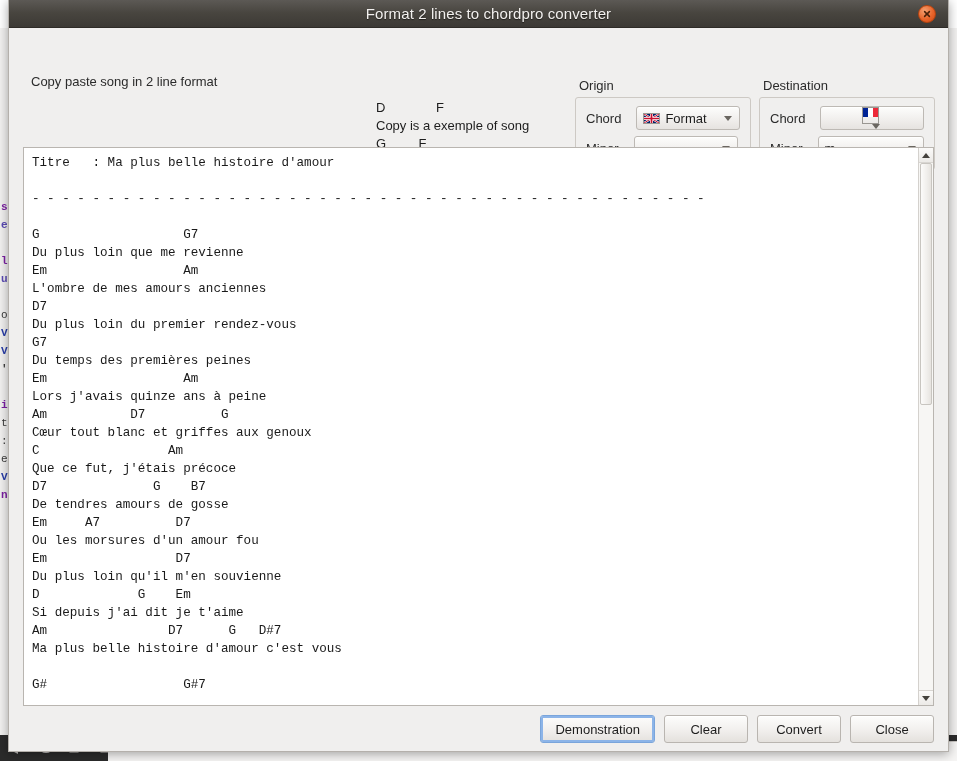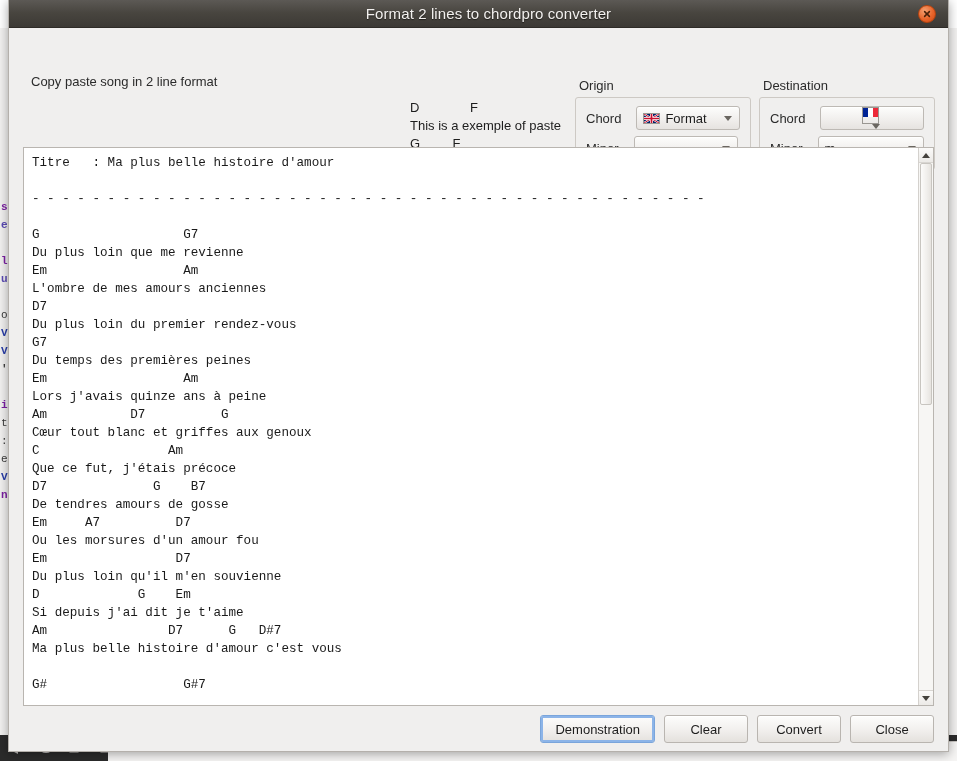--- a/index.html
+++ b/index.html
@@ -104,21 +104,21 @@
   }
   #paste-hint {
     position: absolute; left: 22px; top: 46px;
     font-size: 13px; color: #2b2b2b;
   }
   #example-block {
     position: absolute; left: 367px; top: 71px;
     font-size: 13px; color: #1d1d1d;
     line-height: 18px;
   }
-  .ex-line { white-space: pre; font-family: "Liberation Sans", sans-serif; margin-left: 34px; }
+  .ex-line { white-space: pre; font-family: "Liberation Sans", sans-serif; }
 
   
   .group {
     position: absolute; top: 69px;
   }
   .group-title {
     position: absolute; top: -19px; left: 4px;
     font-size: 13px; color: #2b2b2b;
   }
   .group-frame {
@@ -313,21 +313,21 @@
       </svg>
     </div>
   </div>
 
   <div id="top-area">
 
     <div id="paste-hint">Copy paste song in 2 line format</div>
 
     <div id="example-block">
       <div class="ex-line">D              F</div>
-      <div class="ex-line">This is a exemple of paste</div>
+      <div class="ex-line">Copy is a exemple of song</div>
       <div class="ex-line">G         F</div>
       <div class="ex-line">Chords are above the lyrics</div>
     </div>
 
     <div class="group" id="origin-group">
       <div class="group-title">Origin</div>
       <div class="group-frame" id="origin-frame">
         <div class="field-row">
           <span class="field-label">Chord</span>
           <div class="combo" id="combo-origin-chord">

